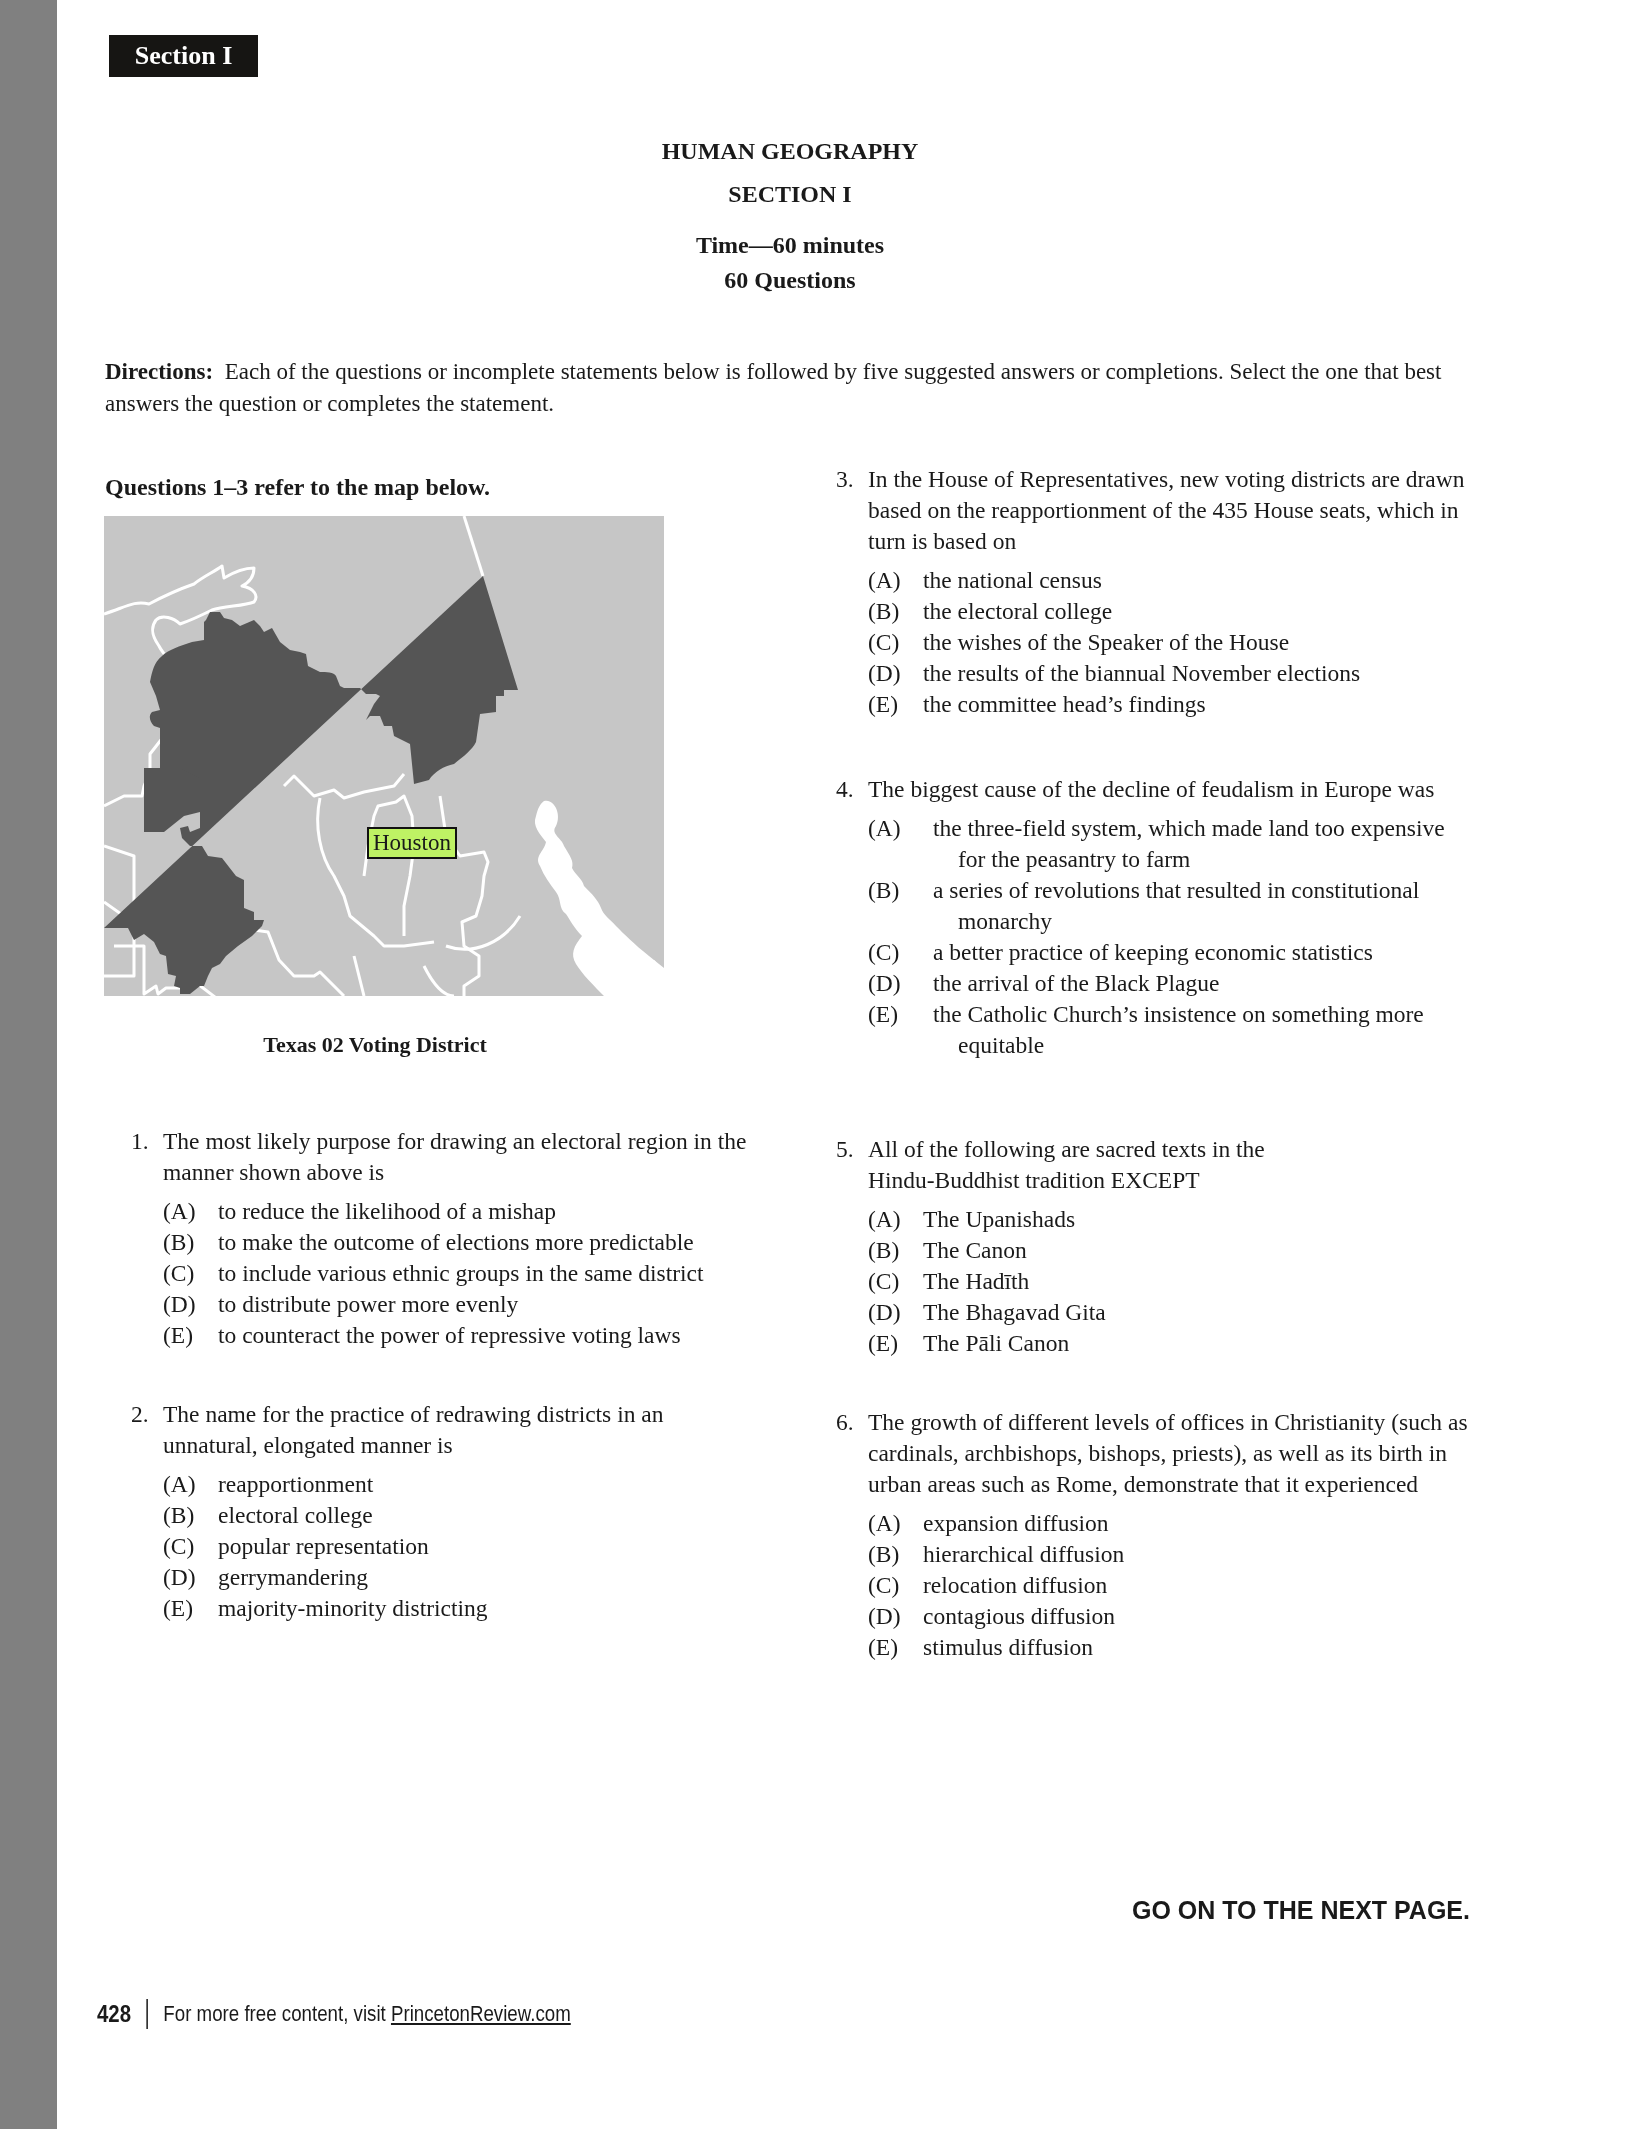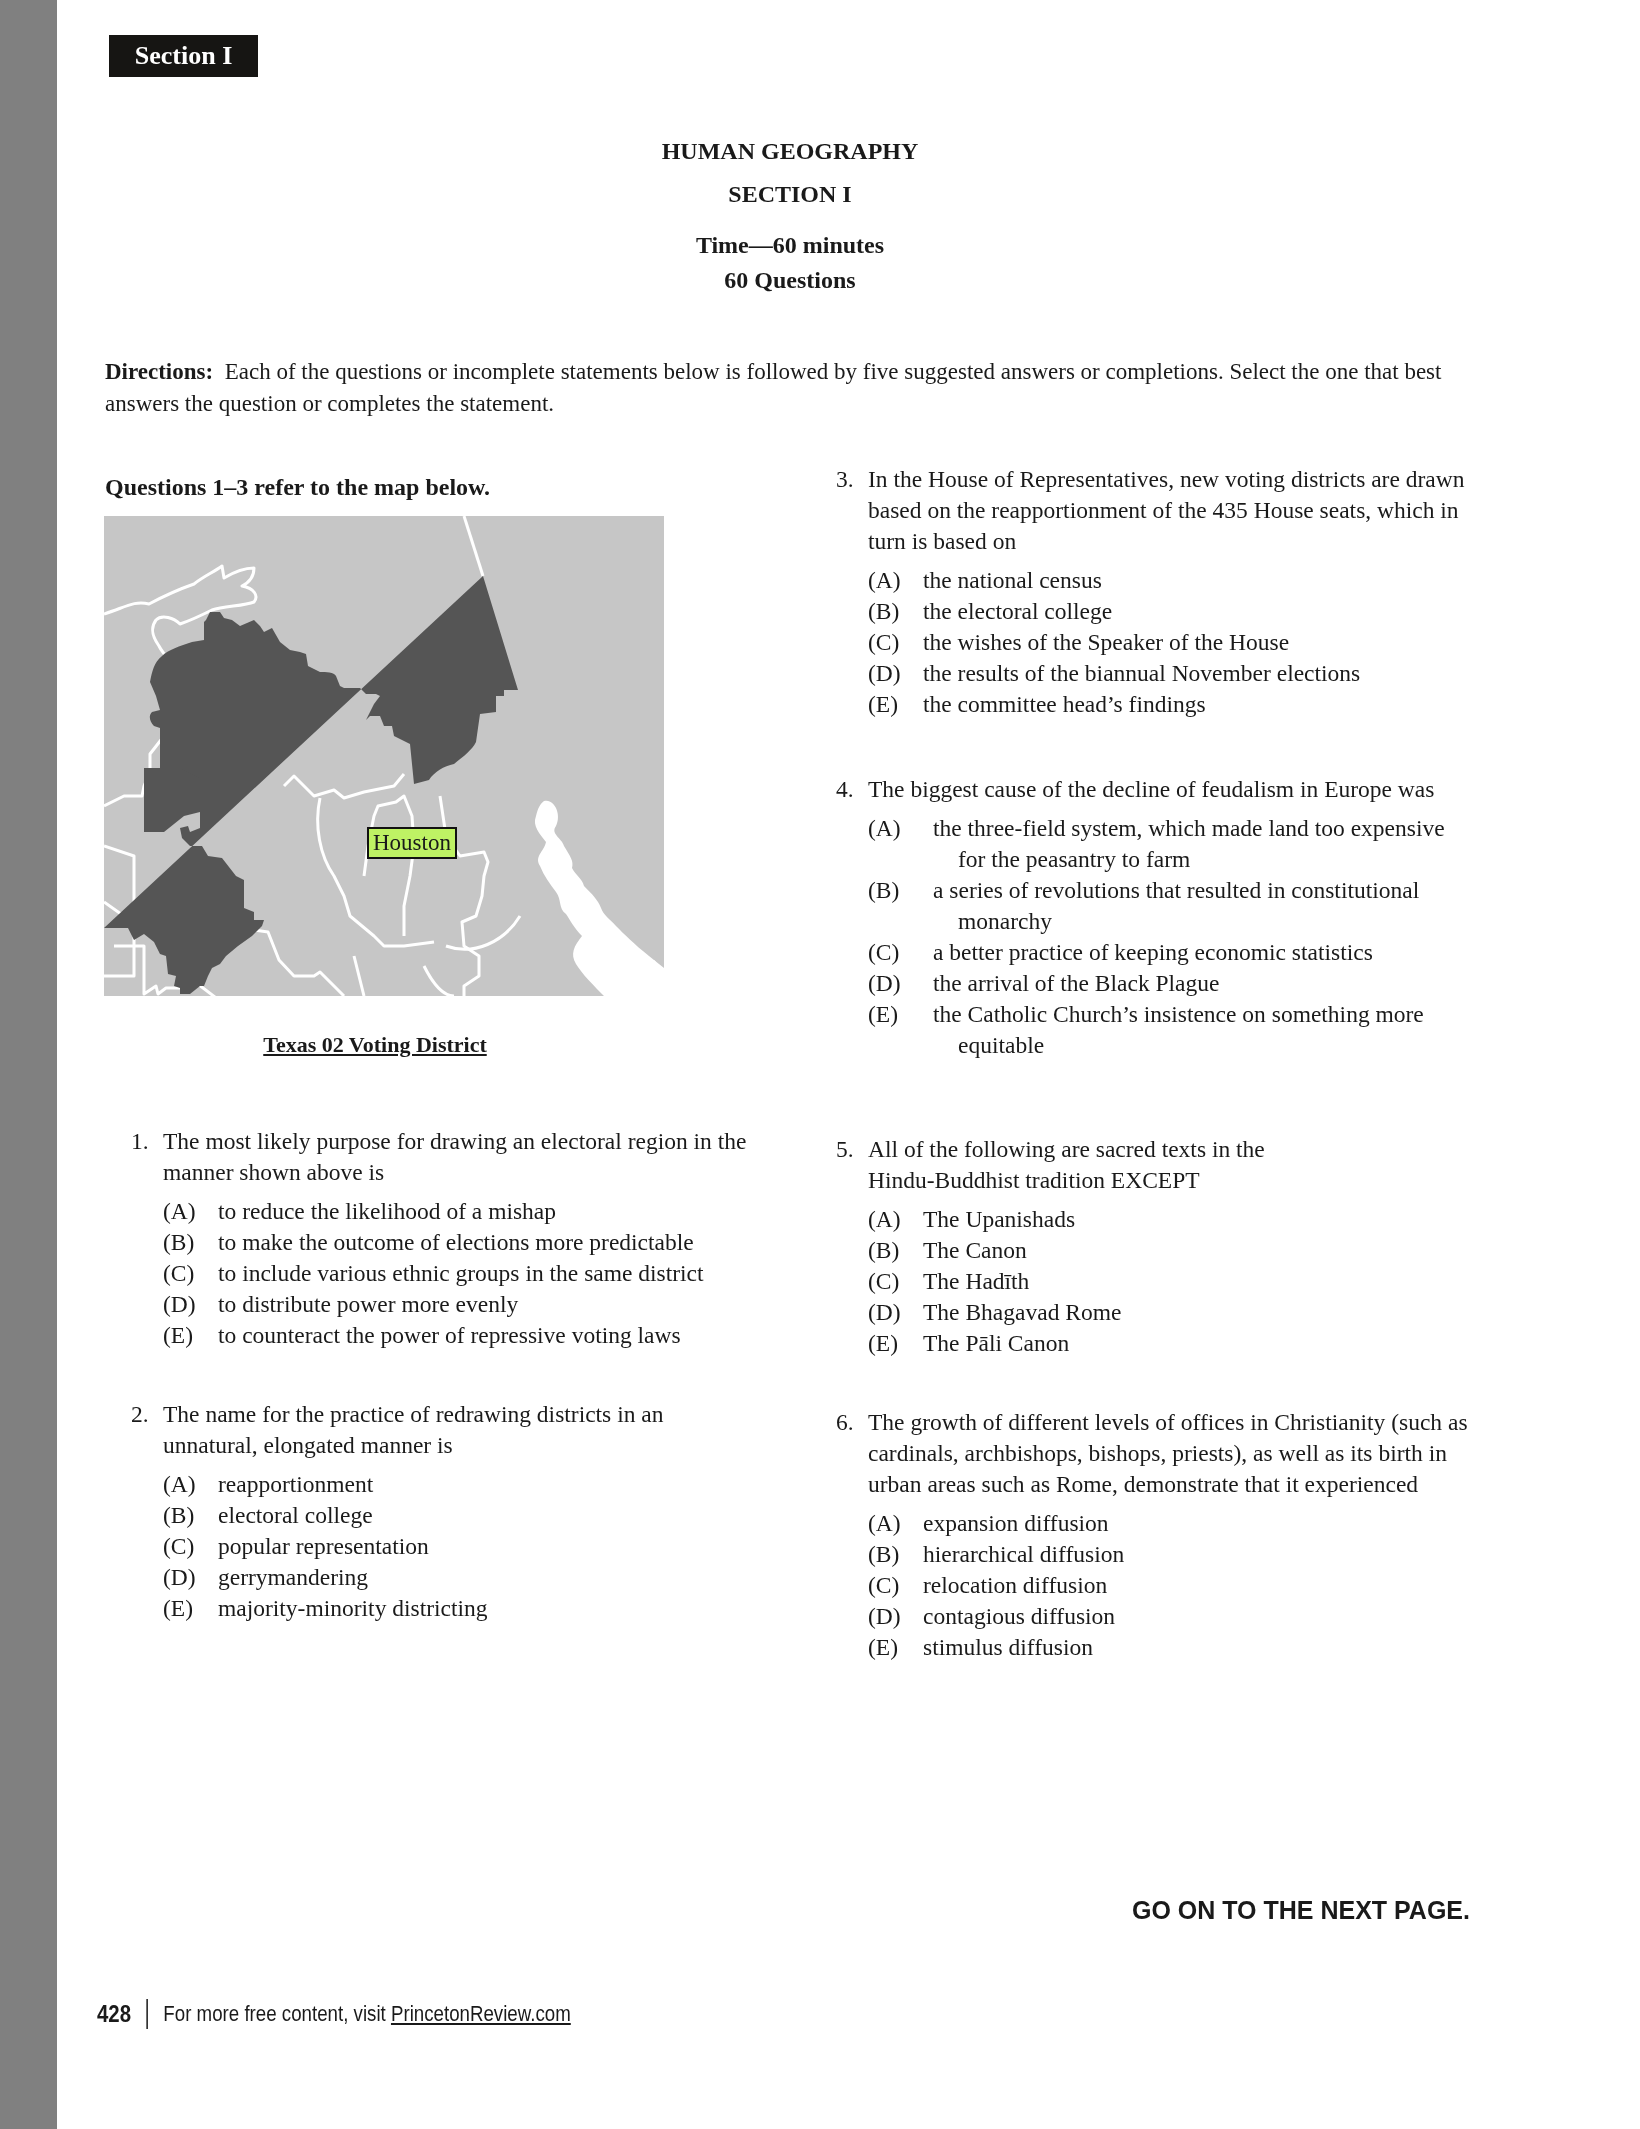--- a/index.html
+++ b/index.html
@@ -15,21 +15,21 @@
     display: flex; align-items: center; justify-content: center;
   }
   .header { position: absolute; left: 0; width: 1580px; text-align: center; font-weight: bold; font-size: 24px; }
   .directions {
     position: absolute; left: 105px; top: 356px; width: 1380px;
     font-size: 23px; line-height: 32px;
   }
   .directions b { font-weight: bold; }
   .map-intro { position: absolute; left: 105px; top: 474px; font-size: 24px; font-weight: bold; }
   .map-box { position: absolute; left: 104px; top: 516px; width: 560px; height: 480px; }
-  .map-caption { position: absolute; left: 105px; top: 1032px; width: 540px; text-align: center; font-size: 22px; font-weight: bold; text-decoration: underline; }
+  .map-caption { position: absolute; left: 105px; top: 1032px; width: 540px; text-align: center; font-size: 22px; font-weight: bold; }
   .houston-label {
     position: absolute; left: 367px; top: 827px; padding: 0 4px;
     background: #bef264; border: 2px solid #111; font-size: 23px; line-height: 28px;
   }
   .question { position: absolute; font-size: 23.5px; line-height: 31px; }
   .q-stem { display: flex; }
   .q-num { width: 32px; flex: none; }
   .q-text { flex: 1; }
   .choices { margin-top: 8px; padding-left: 32px; }
   .choice { display: flex; }
@@ -230,21 +230,21 @@
     <div class="choice">
         <span class="choice-letter">(B)</span>
         <span class="choice-text">The Canon</span>
       </div>
     <div class="choice">
         <span class="choice-letter">(C)</span>
         <span class="choice-text">The Hadīth</span>
       </div>
     <div class="choice">
         <span class="choice-letter">(D)</span>
-        <span class="choice-text">The Bhagavad Rome</span>
+        <span class="choice-text">The Bhagavad Gita</span>
       </div>
     <div class="choice">
         <span class="choice-letter">(E)</span>
         <span class="choice-text">The Pāli Canon</span>
       </div>
   </div>
 </div>
 
 <div class="question" style="left:836px; top:1407px; width:640px;">
   <div class="q-stem">

